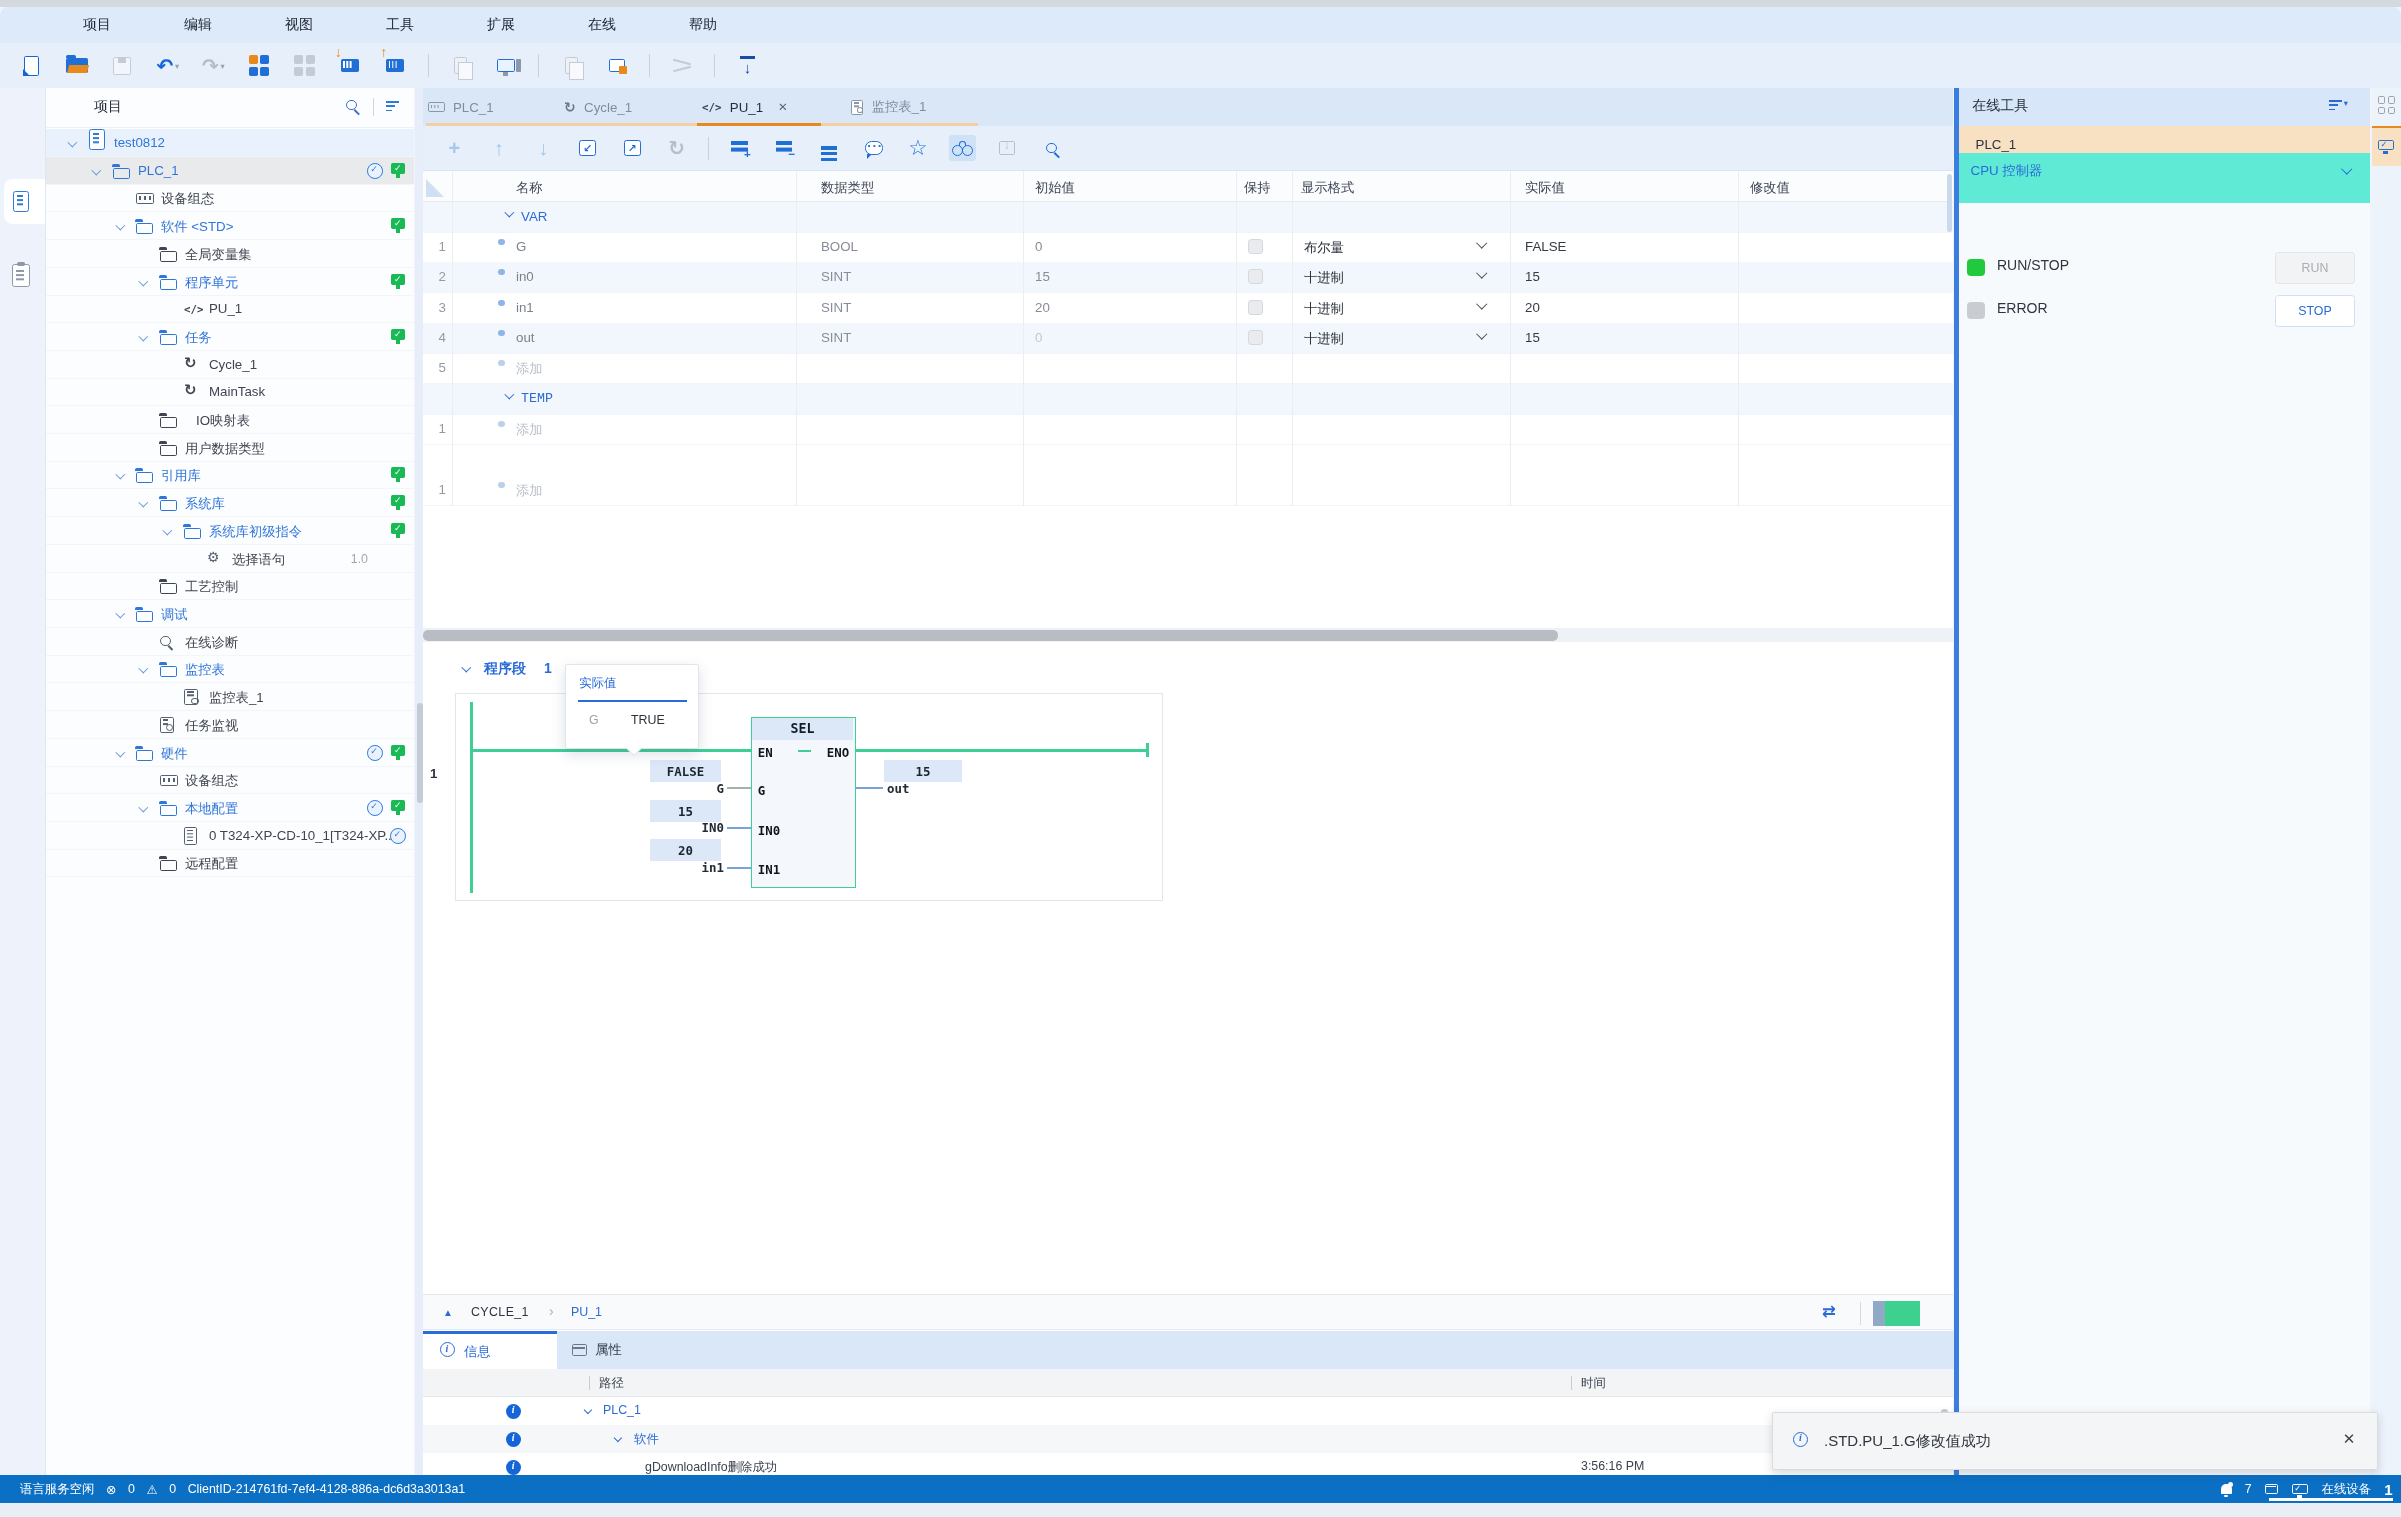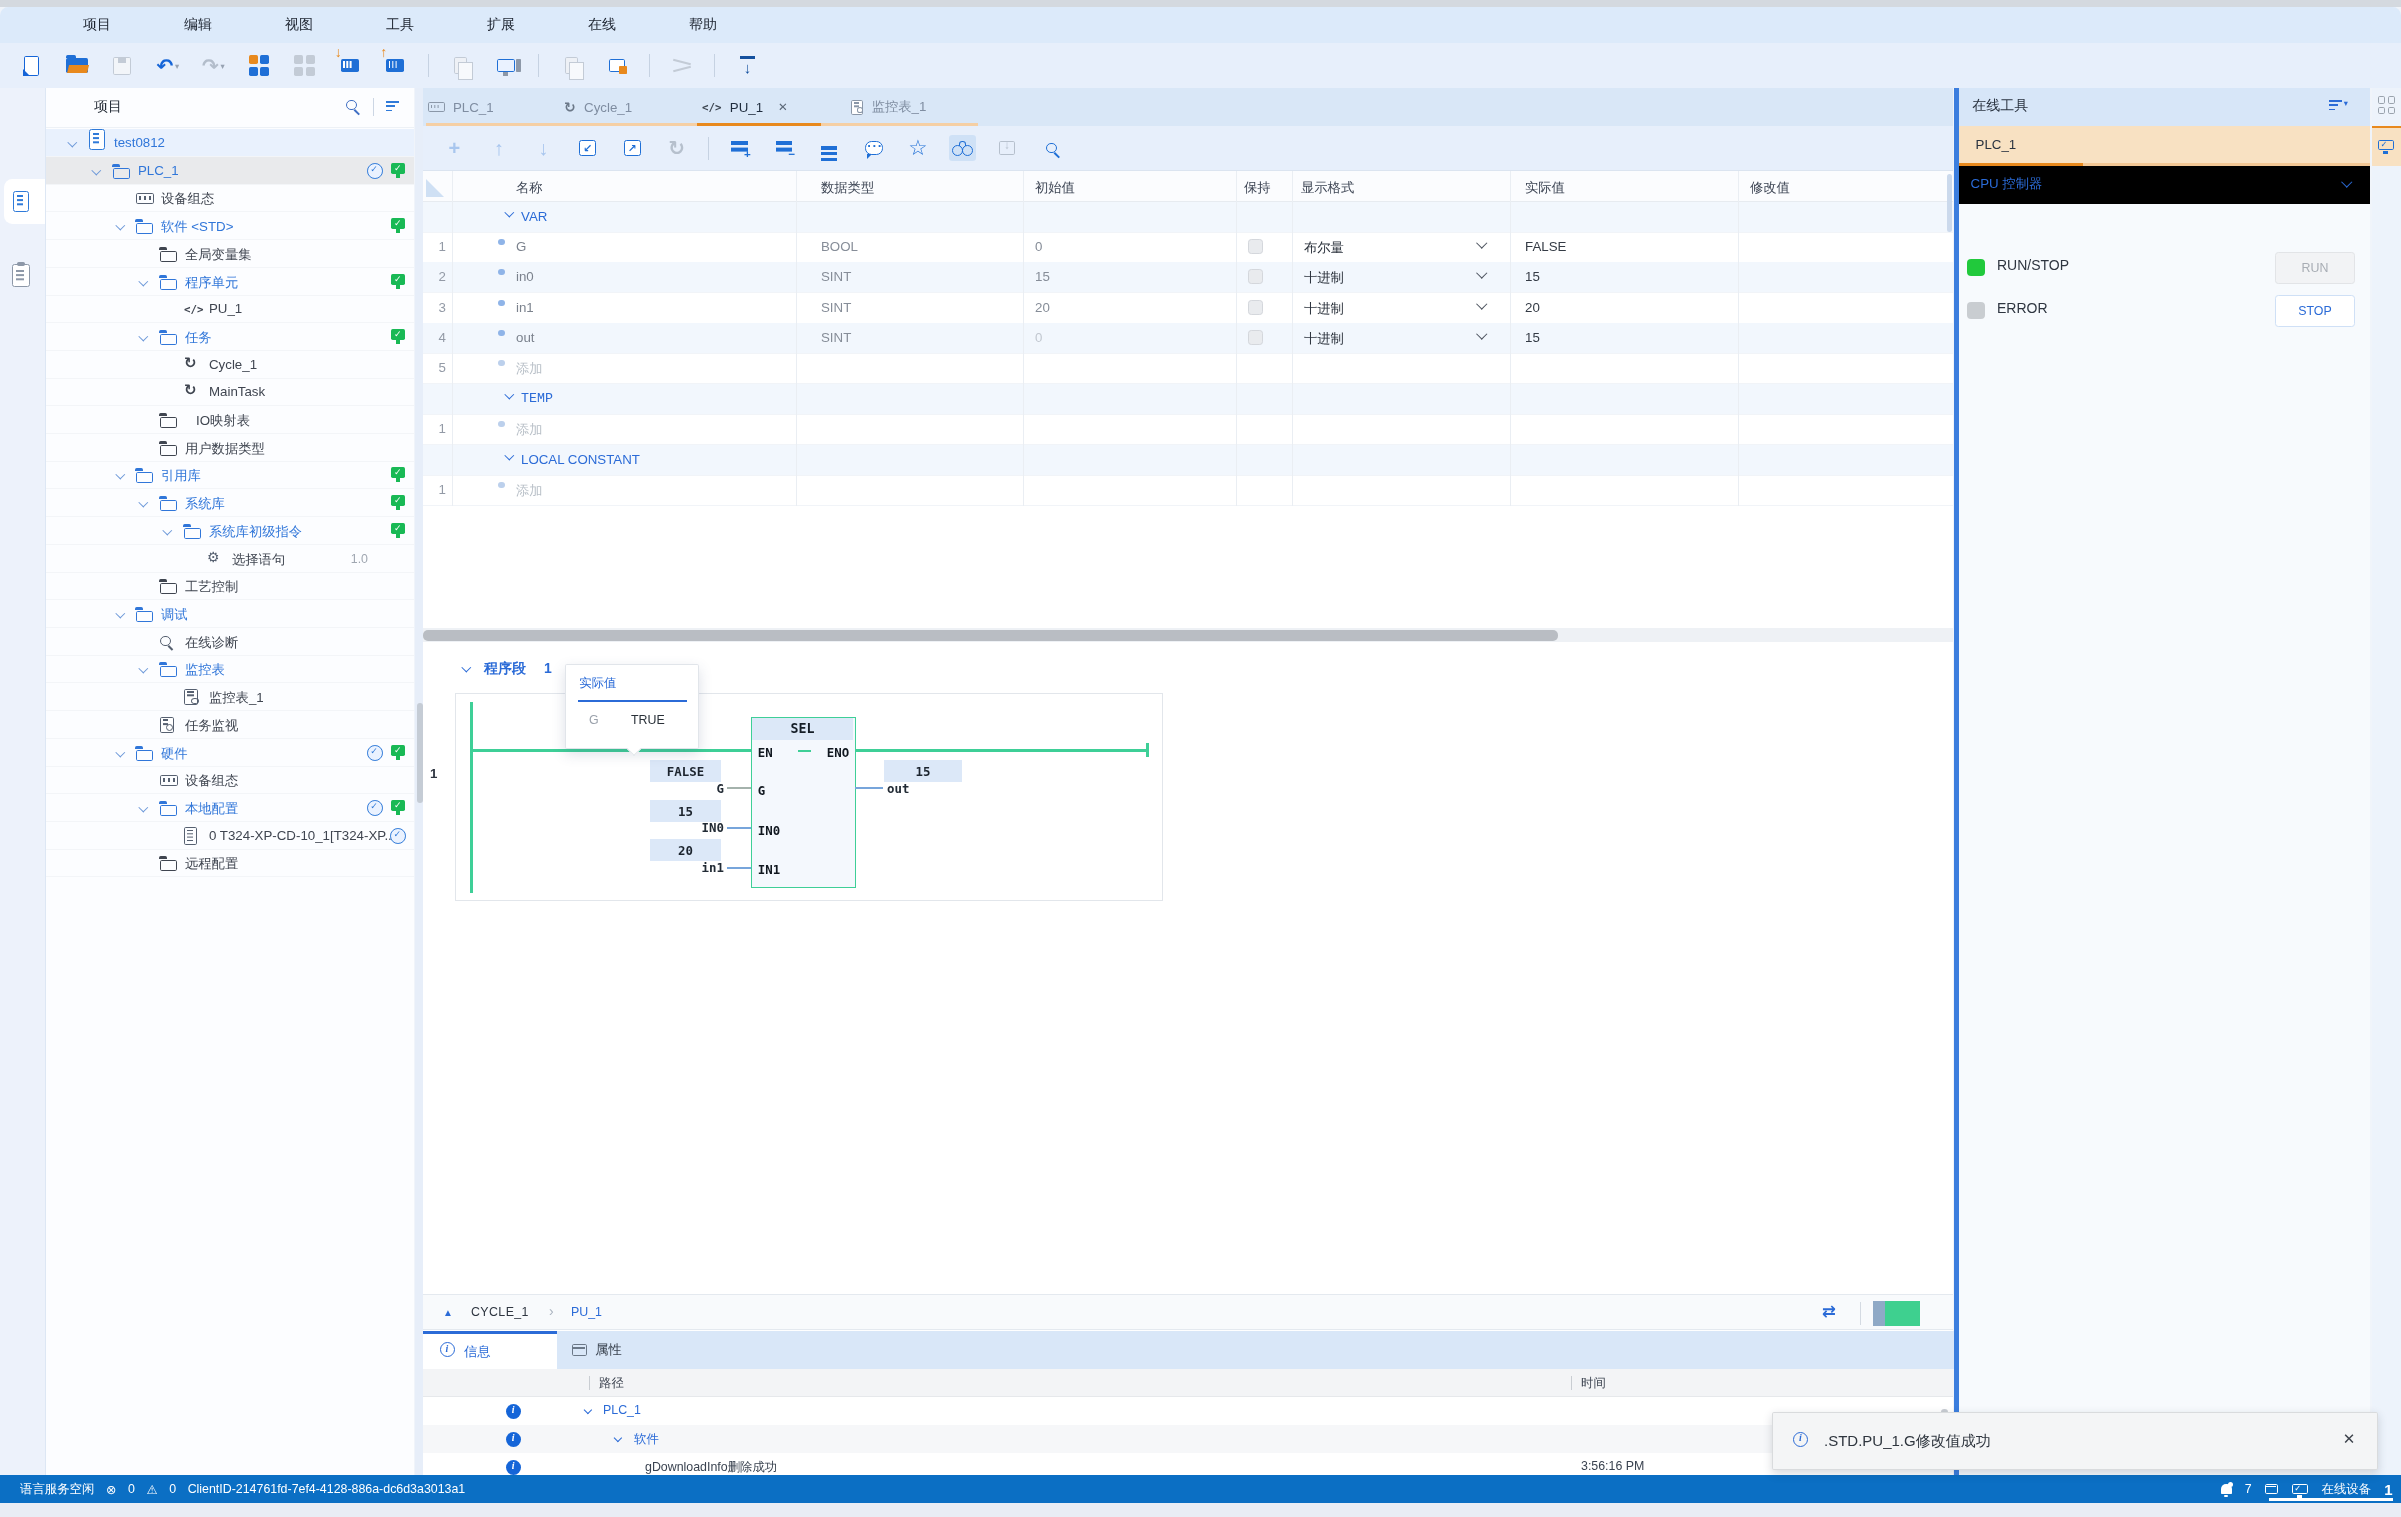--- a/index.html
+++ b/index.html
@@ -248,21 +248,21 @@
 #op-border{position:absolute;left:1954px;top:88px;width:5px;height:1387px;background:#3c7ede}
 #online-panel{position:absolute;left:1959px;top:88px;width:411px;height:1387px;background:#f7fafd}
 #op-title{position:absolute;left:0;top:0;width:411px;height:38px;background:#d7e6f8}
 #op-title .tl{position:absolute;left:13.3px;top:9px;font-size:14px;color:#2a3340}
 #op-filter{position:absolute;right:28px;top:12.4px;color:#2b6bd7}
 #op-filter .arr{position:absolute;left:15px;top:-2.5px;font-size:8.3px;color:#2b6bd7}
 #op-plcbar{position:absolute;left:0;top:38px;width:411px;height:40px;background:#f8e1c2}
 #op-plcbar .tl{position:absolute;left:16.6px;top:10.8px;font-size:13.3px;color:#2a3340}
 #op-ul1{position:absolute;left:0;top:75px;width:124px;height:3.3px;background:#e8891d}
 #op-ul2{position:absolute;left:124px;top:75px;width:287px;height:3.3px;background:#f2c795}
-#op-cpuhead{position:absolute;left:0;top:78px;width:411px;height:38px;background:#000000}
+#op-cpuhead{position:absolute;left:0;top:65px;width:411px;height:50px;background:#5eead4}
 #op-cpuhead .tl{position:absolute;left:11.6px;top:9px;font-size:13.3px;color:#2b6bd7}
 #op-cpuchev{position:absolute;right:20px;top:12.4px;width:7.5px;height:7.5px;border-right:1.7px solid #2b6bd7;border-bottom:1.7px solid #2b6bd7;transform:rotate(45deg)}
 #op-conn{position:absolute;left:0;top:118px;width:411px;height:41px;background:#eff1f3}
 #op-conn .l{position:absolute;left:8.3px;top:11.6px;font-size:12.4px;color:#2e3540}
 #op-conn .r{position:absolute;right:8.3px;top:11.6px;font-size:12.4px;color:#2e3540}
 .oprow{position:absolute;left:0;width:411px;height:41px}
 .led{position:absolute;left:8.3px;top:11.6px;width:17.4px;height:17.4px;border-radius:4.1px}
 .led.green{background:#21c93c}
 .led.grey{background:#c9cdd1}
 .oprow .tl{position:absolute;left:38px;top:10px;font-size:14px;color:#2e3540}
@@ -676,24 +676,20 @@
       </div>
       <div class="vrow tint" style="top: 213px; font-family: Liberation Mono, monospace;">
         <span class="c-gchev"></span>
         <span class="c-gname">TEMP</span>
       </div>
       <div class="vrow" style="top: 243px;">
         <span class="c-num">1</span>
         <span class="c-dot lt"></span>
         <span class="c-add">添加</span>
       </div>
-      <div class="vrow tint" style="top: 274px;">
-        <span class="c-gchev"></span>
-        <span class="c-gname">LOCAL CONSTANT</span>
-      </div>
       <div class="vrow" style="top: 304px;">
         <span class="c-num">1</span>
         <span class="c-dot lt"></span>
         <span class="c-add">添加</span>
       </div>
       <div class="vline" style="left: 29px;"></div>
       <div class="vline" style="left: 373px;"></div>
       <div class="vline" style="left: 600px;"></div>
       <div class="vline" style="left: 813px;"></div>
       <div class="vline" style="left: 869px;"></div>

